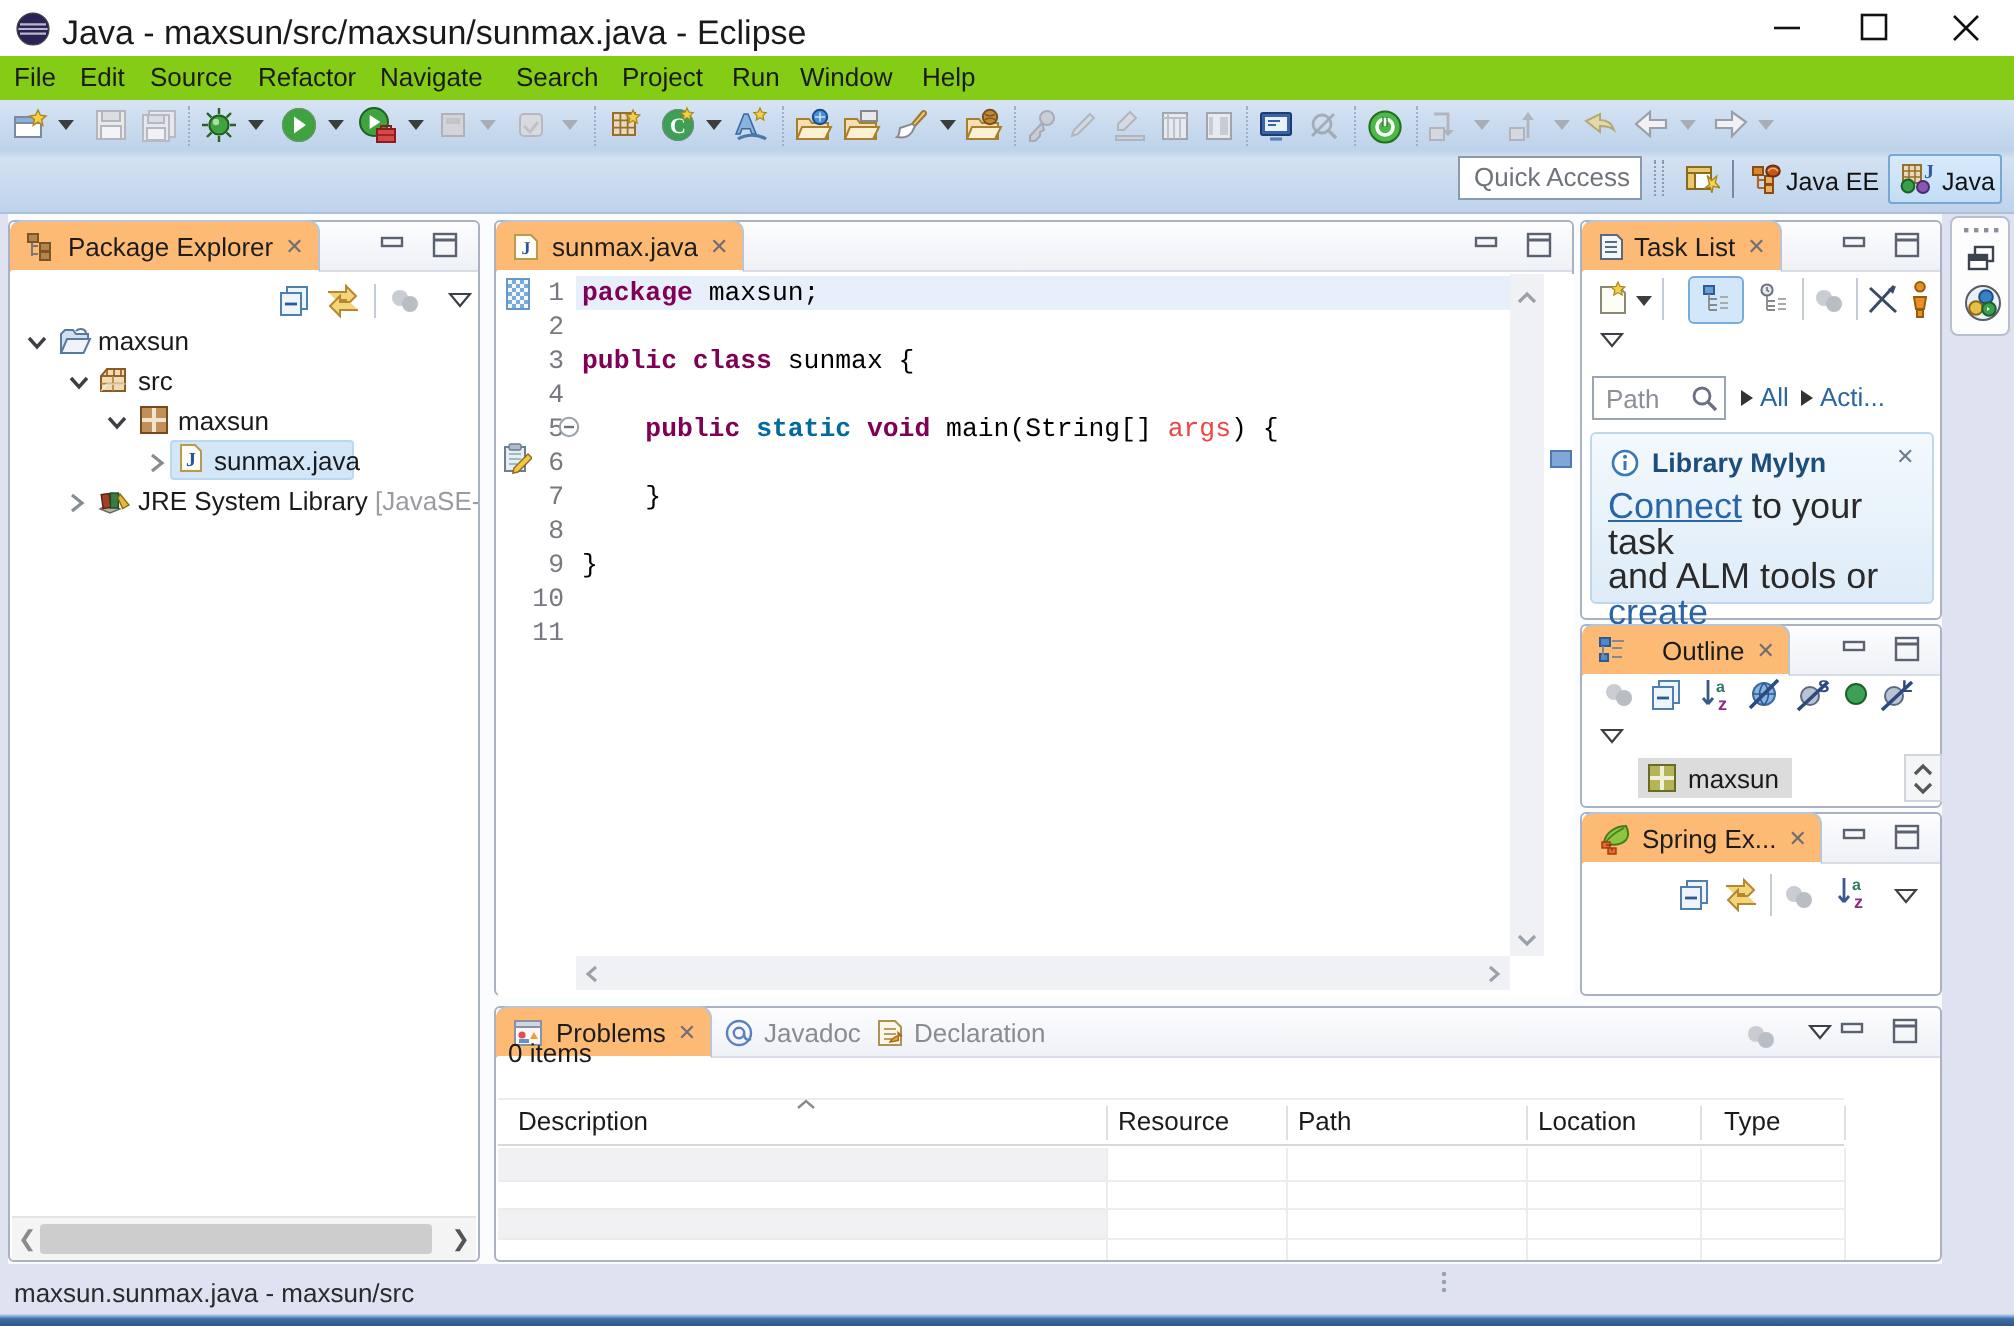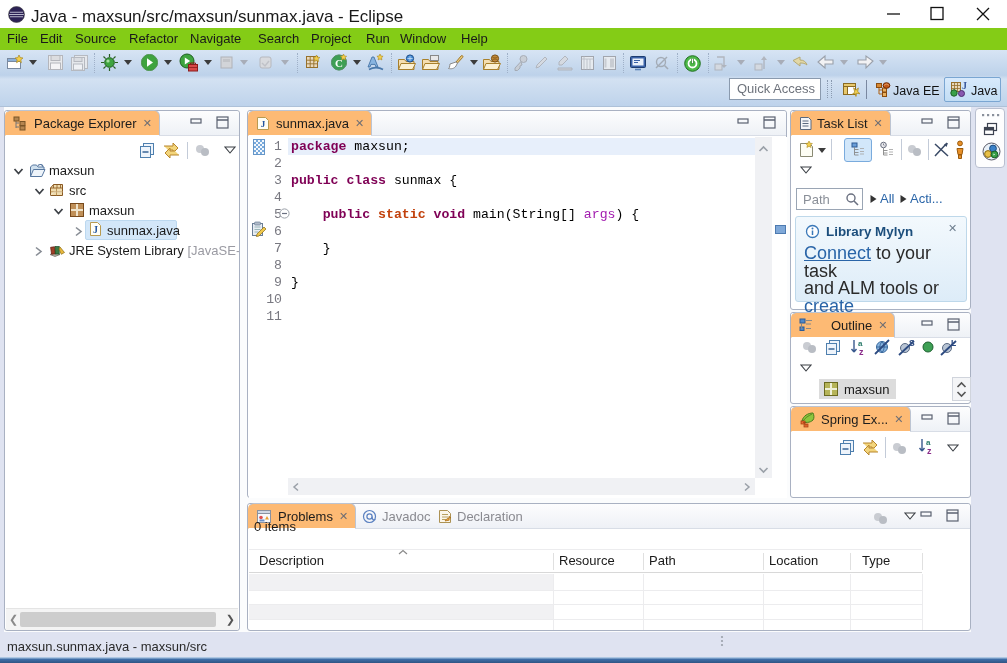--- a/index.html
+++ b/index.html
@@ -391,21 +391,21 @@
 10
 11</div>
     <svg class="ab" style="left:30px;top:71px" width="11" height="11" viewBox="0 0 11 11">
         <circle cx="5.5" cy="5.5" r="4.6" fill="#fff" stroke="#9aa0a8"></circle>
         <path d="M3 5.5h5" stroke="#6a7080" stroke-width="1.2"></path>
       </svg>
     <div class="ab" style="left:42px;top:1px;white-space:pre;color:#000"><b style="color:#7f0055">package</b> maxsun;
 
 <b style="color:#7f0055">public</b> <b style="color:#7f0055">class</b> sunmax {
 
-    <b style="color:#7f0055">public</b> <b style="color:#c2410c">static</b> <b style="color:#7f0055">void</b> main(String[] <span style="color:#a21caf">args</span>) {
+    <b style="color:#7f0055">public</b> <b style="color:#0369a1">static</b> <b style="color:#7f0055">void</b> main(String[] <span style="color:#ef4444">args</span>) {
 
     }
 
 }</div>
     <div class="ab" style="left:506px;top:0;width:17px;height:341px;background:#f0f1f4">
       <svg class="ab" style="left:3px;top:8px" width="11" height="8" viewBox="0 0 11 8">
           <path d="M1.5 6L5.5 2l4 4" fill="none" stroke="#9aa0a8" stroke-width="1.6"></path>
         </svg>
       <svg class="ab" style="left:3px;top:329px" width="11" height="8" viewBox="0 0 11 8">
           <path d="M1.5 2l4 4 4-4" fill="none" stroke="#9aa0a8" stroke-width="1.6"></path>

